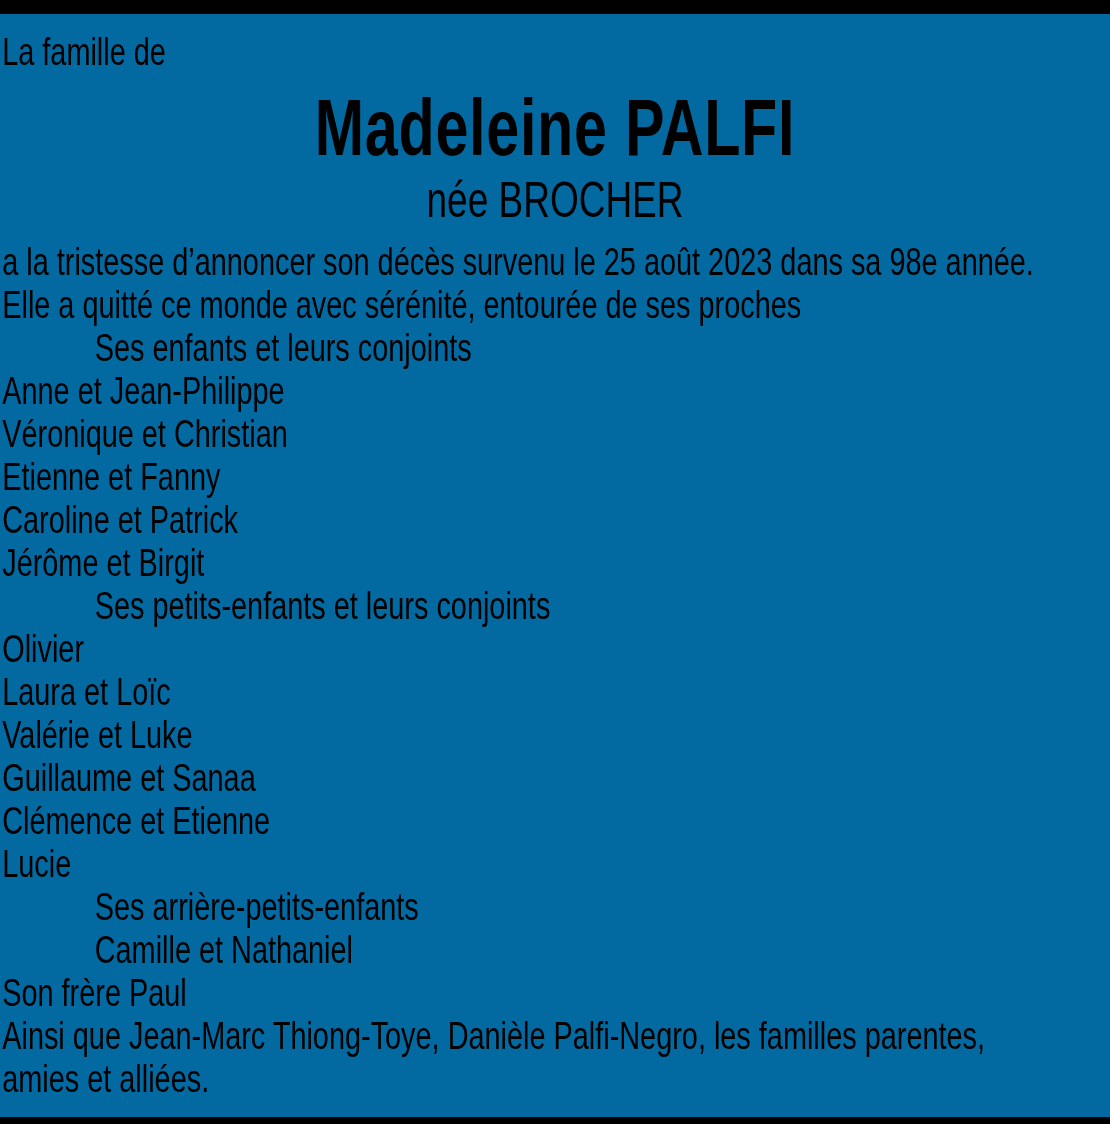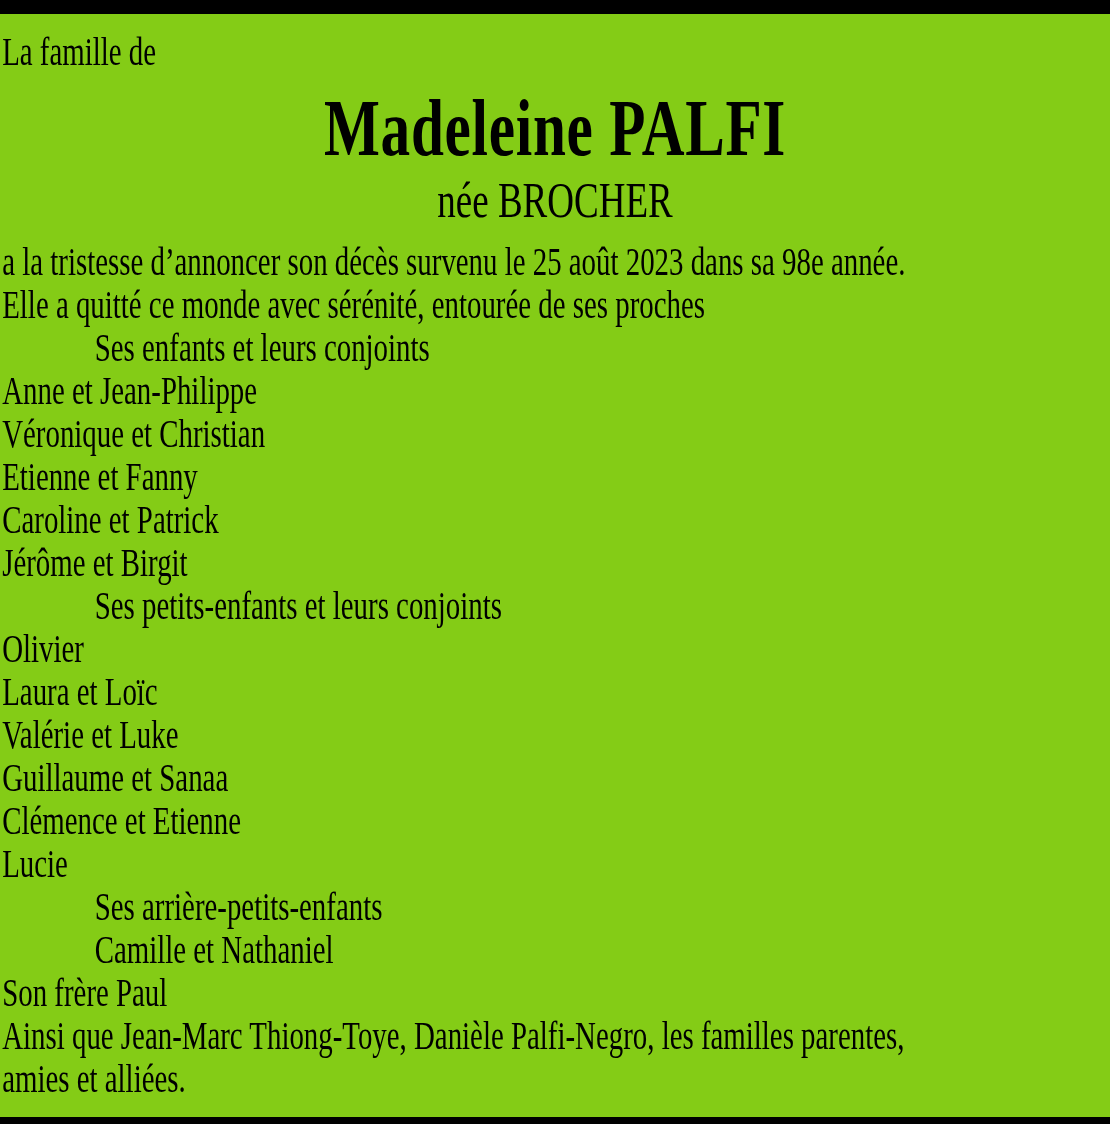--- a/index.html
+++ b/index.html
@@ -3,23 +3,23 @@
 <meta charset="utf-8">
 <style>
   html, body {
     margin: 0;
     padding: 0;
   }
   .page {
     position: relative;
     width: 1110px;
     height: 1124px;
-    background: #84cc16;
+    background: #0369a1;
     color: #000000;
-    font-family: Liberation Serif, serif;
+    font-family: Liberation Sans, sans-serif;
     overflow: hidden;
   }
   .rule {
     position: absolute;
     left: 0;
     width: 1110px;
     background: #000000;
   }
   .rule.top { top: 0; height: 14px; }
   .rule.bottom { bottom: 0; height: 7px; }

